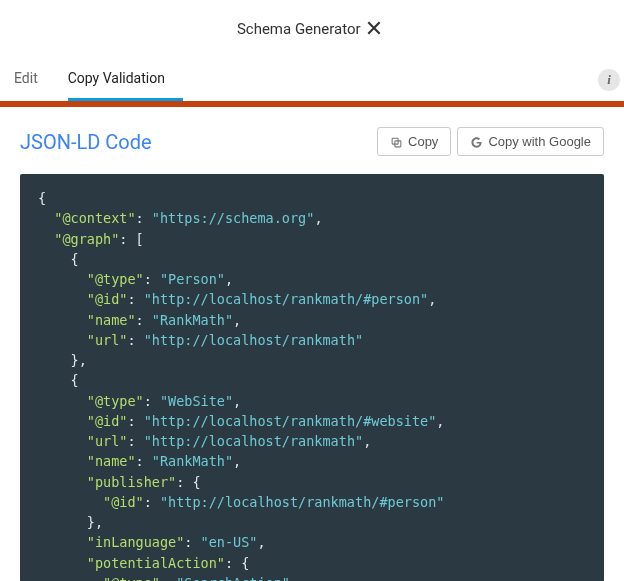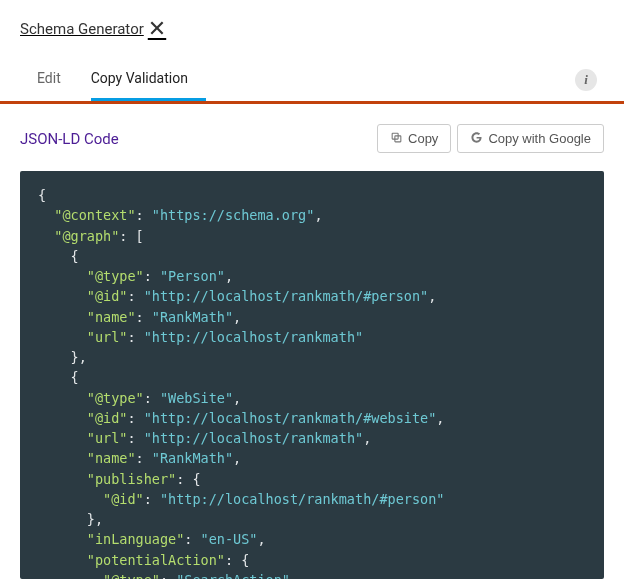--- a/index.html
+++ b/index.html
@@ -1,31 +1,31 @@
 <!DOCTYPE html>
 <html><head>
 <meta charset="utf-8">
 <style>
 * { box-sizing: border-box; margin: 0; padding: 0; }
 body { font-family: -apple-system, BlinkMacSystemFont, "Segoe UI", Roboto, sans-serif; background: #fff; width: 624px; height: 581px; overflow: hidden; }
 
-.header { display: flex; align-items: center; justify-content: flex-start; padding: 14px 20px; text-decoration: underline; }
+.header { display: flex; align-items: center; justify-content: center; padding: 14px 20px; }
 .header-title { font-size: 15px; color: #333; font-weight: 400; }
 .close-btn { cursor: pointer; font-size: 22px; color: #333; line-height: 1; background: none; border: none; padding: 4px; }
 
-.tabs-row { display: flex; align-items: center; padding: 0 27px; border-bottom: 3px solid #c2410c; position: relative; }
+.tabs-row { display: flex; align-items: center; padding: 0 4px; border-bottom: 6px solid #c2410c; position: relative; }
 .tab { padding: 12px 18px 12px 0; margin-right: 12px; font-size: 14px; color: #666; cursor: pointer; border-bottom: 3px solid transparent; }
 .tab:first-child { padding-left: 10px; }
 .tab.active { color: #222; border-bottom-color: #069de3; }
 .info-btn { margin-left: auto; width: 22px; height: 22px; border-radius: 50%; background: #e6e6e6; color: #666; font-size: 13px; font-weight: bold; display: flex; align-items: center; justify-content: center; cursor: pointer; font-family: Georgia, serif; font-style: italic; }
 
 .toolbar { display: flex; align-items: center; justify-content: space-between; padding: 20px 20px 12px; }
-.section-title { font-size: 15px; color: #4c1d95; }
+.section-title { font-size: 20px; color: #3b82f6; }
 .btn-group { display: flex; gap: 6px; }
-.btn { display: inline-flex; align-items: flex-start; gap: 5px; padding: 6px 12px; border: 1px solid #ccc; background: #fff; border-radius: 3px; font-size: 13px; color: #555; cursor: pointer; }
+.btn { display: inline-flex; align-items: flex-end; gap: 5px; padding: 6px 12px; border: 1px solid #ccc; background: #fff; border-radius: 3px; font-size: 13px; color: #555; cursor: pointer; }
 .btn svg { width: 13px; height: 13px; }
 
 .code-wrap { margin: 6px 20px 0; background: #2b3a42; color: #ddd; border-radius: 2px; height: 408px; overflow-y: scroll; }
 .code-wrap::-webkit-scrollbar { width: 16px; }
 .code-wrap::-webkit-scrollbar-track { background: #f0f0f0; }
 .code-wrap::-webkit-scrollbar-thumb { background: #c0c0c0; border-radius: 2px; }
 .code { font-family: "Consolas", "Monaco", monospace; font-size: 13.5px; line-height: 1.5; padding: 14px 18px; white-space: pre; }
 .p { color: #e3e6e8; }  
 .k { color: #b4dd6e; }  
 .s { color: #6ec9d4; }  

